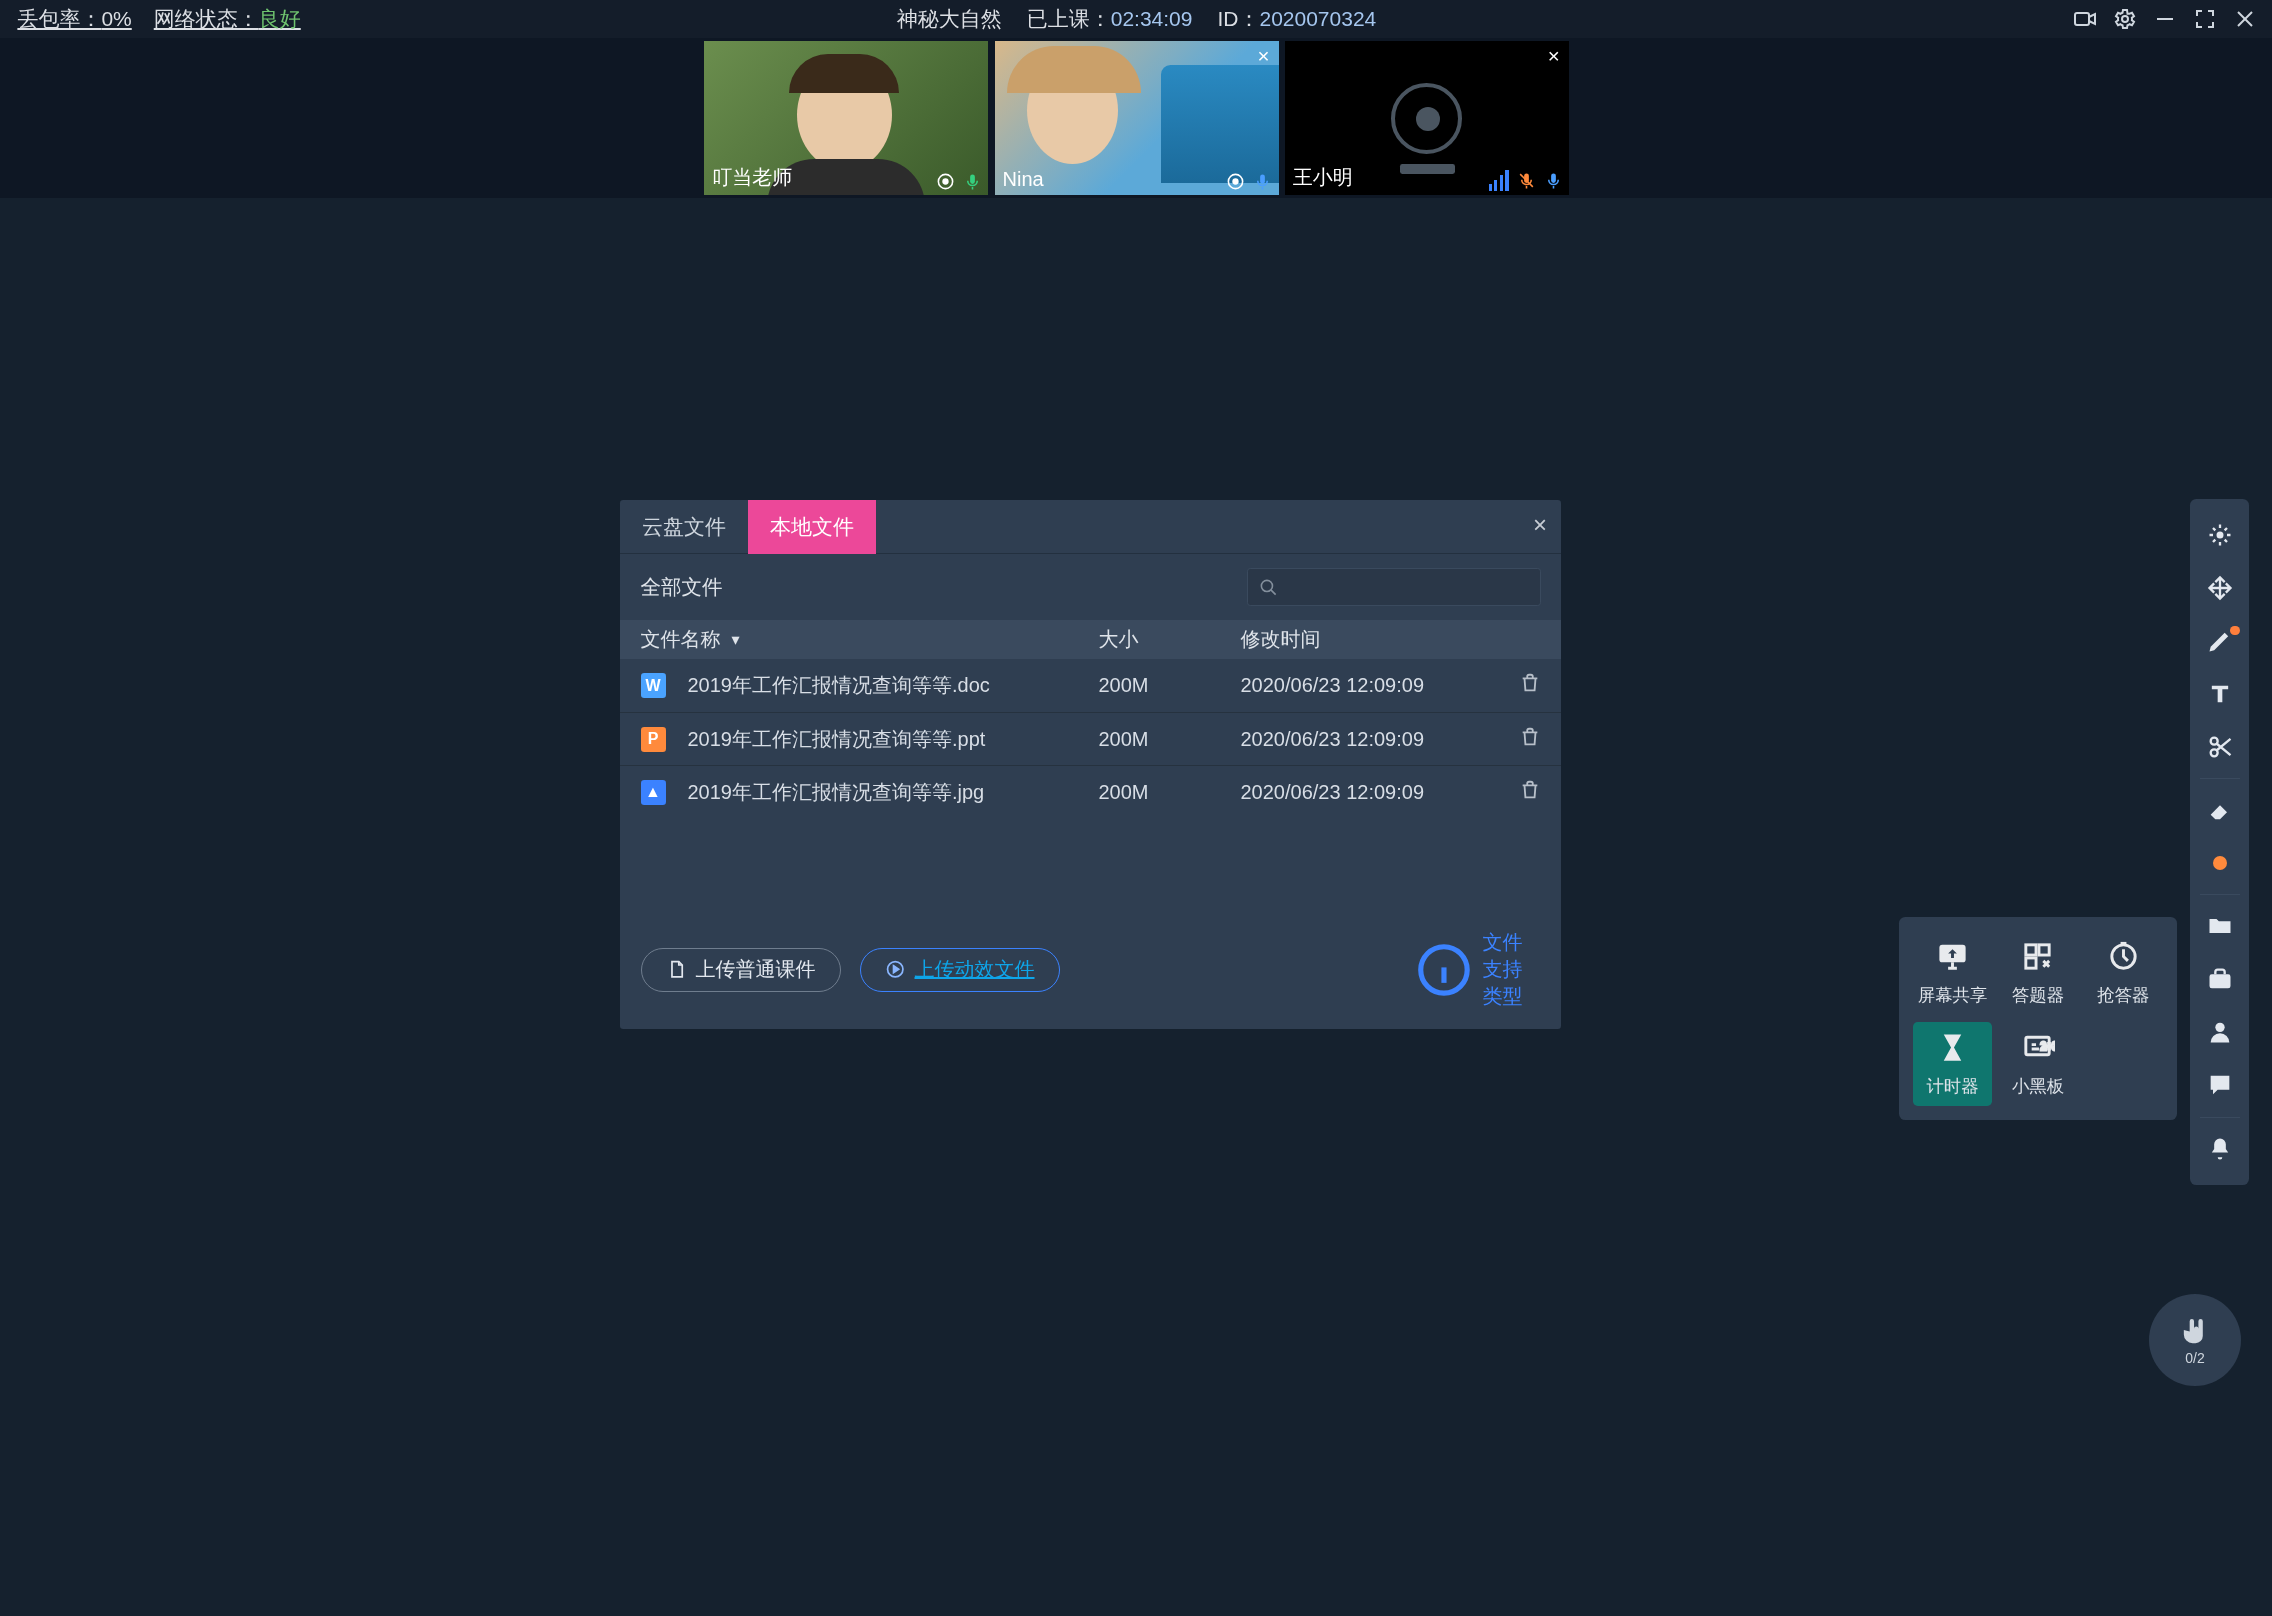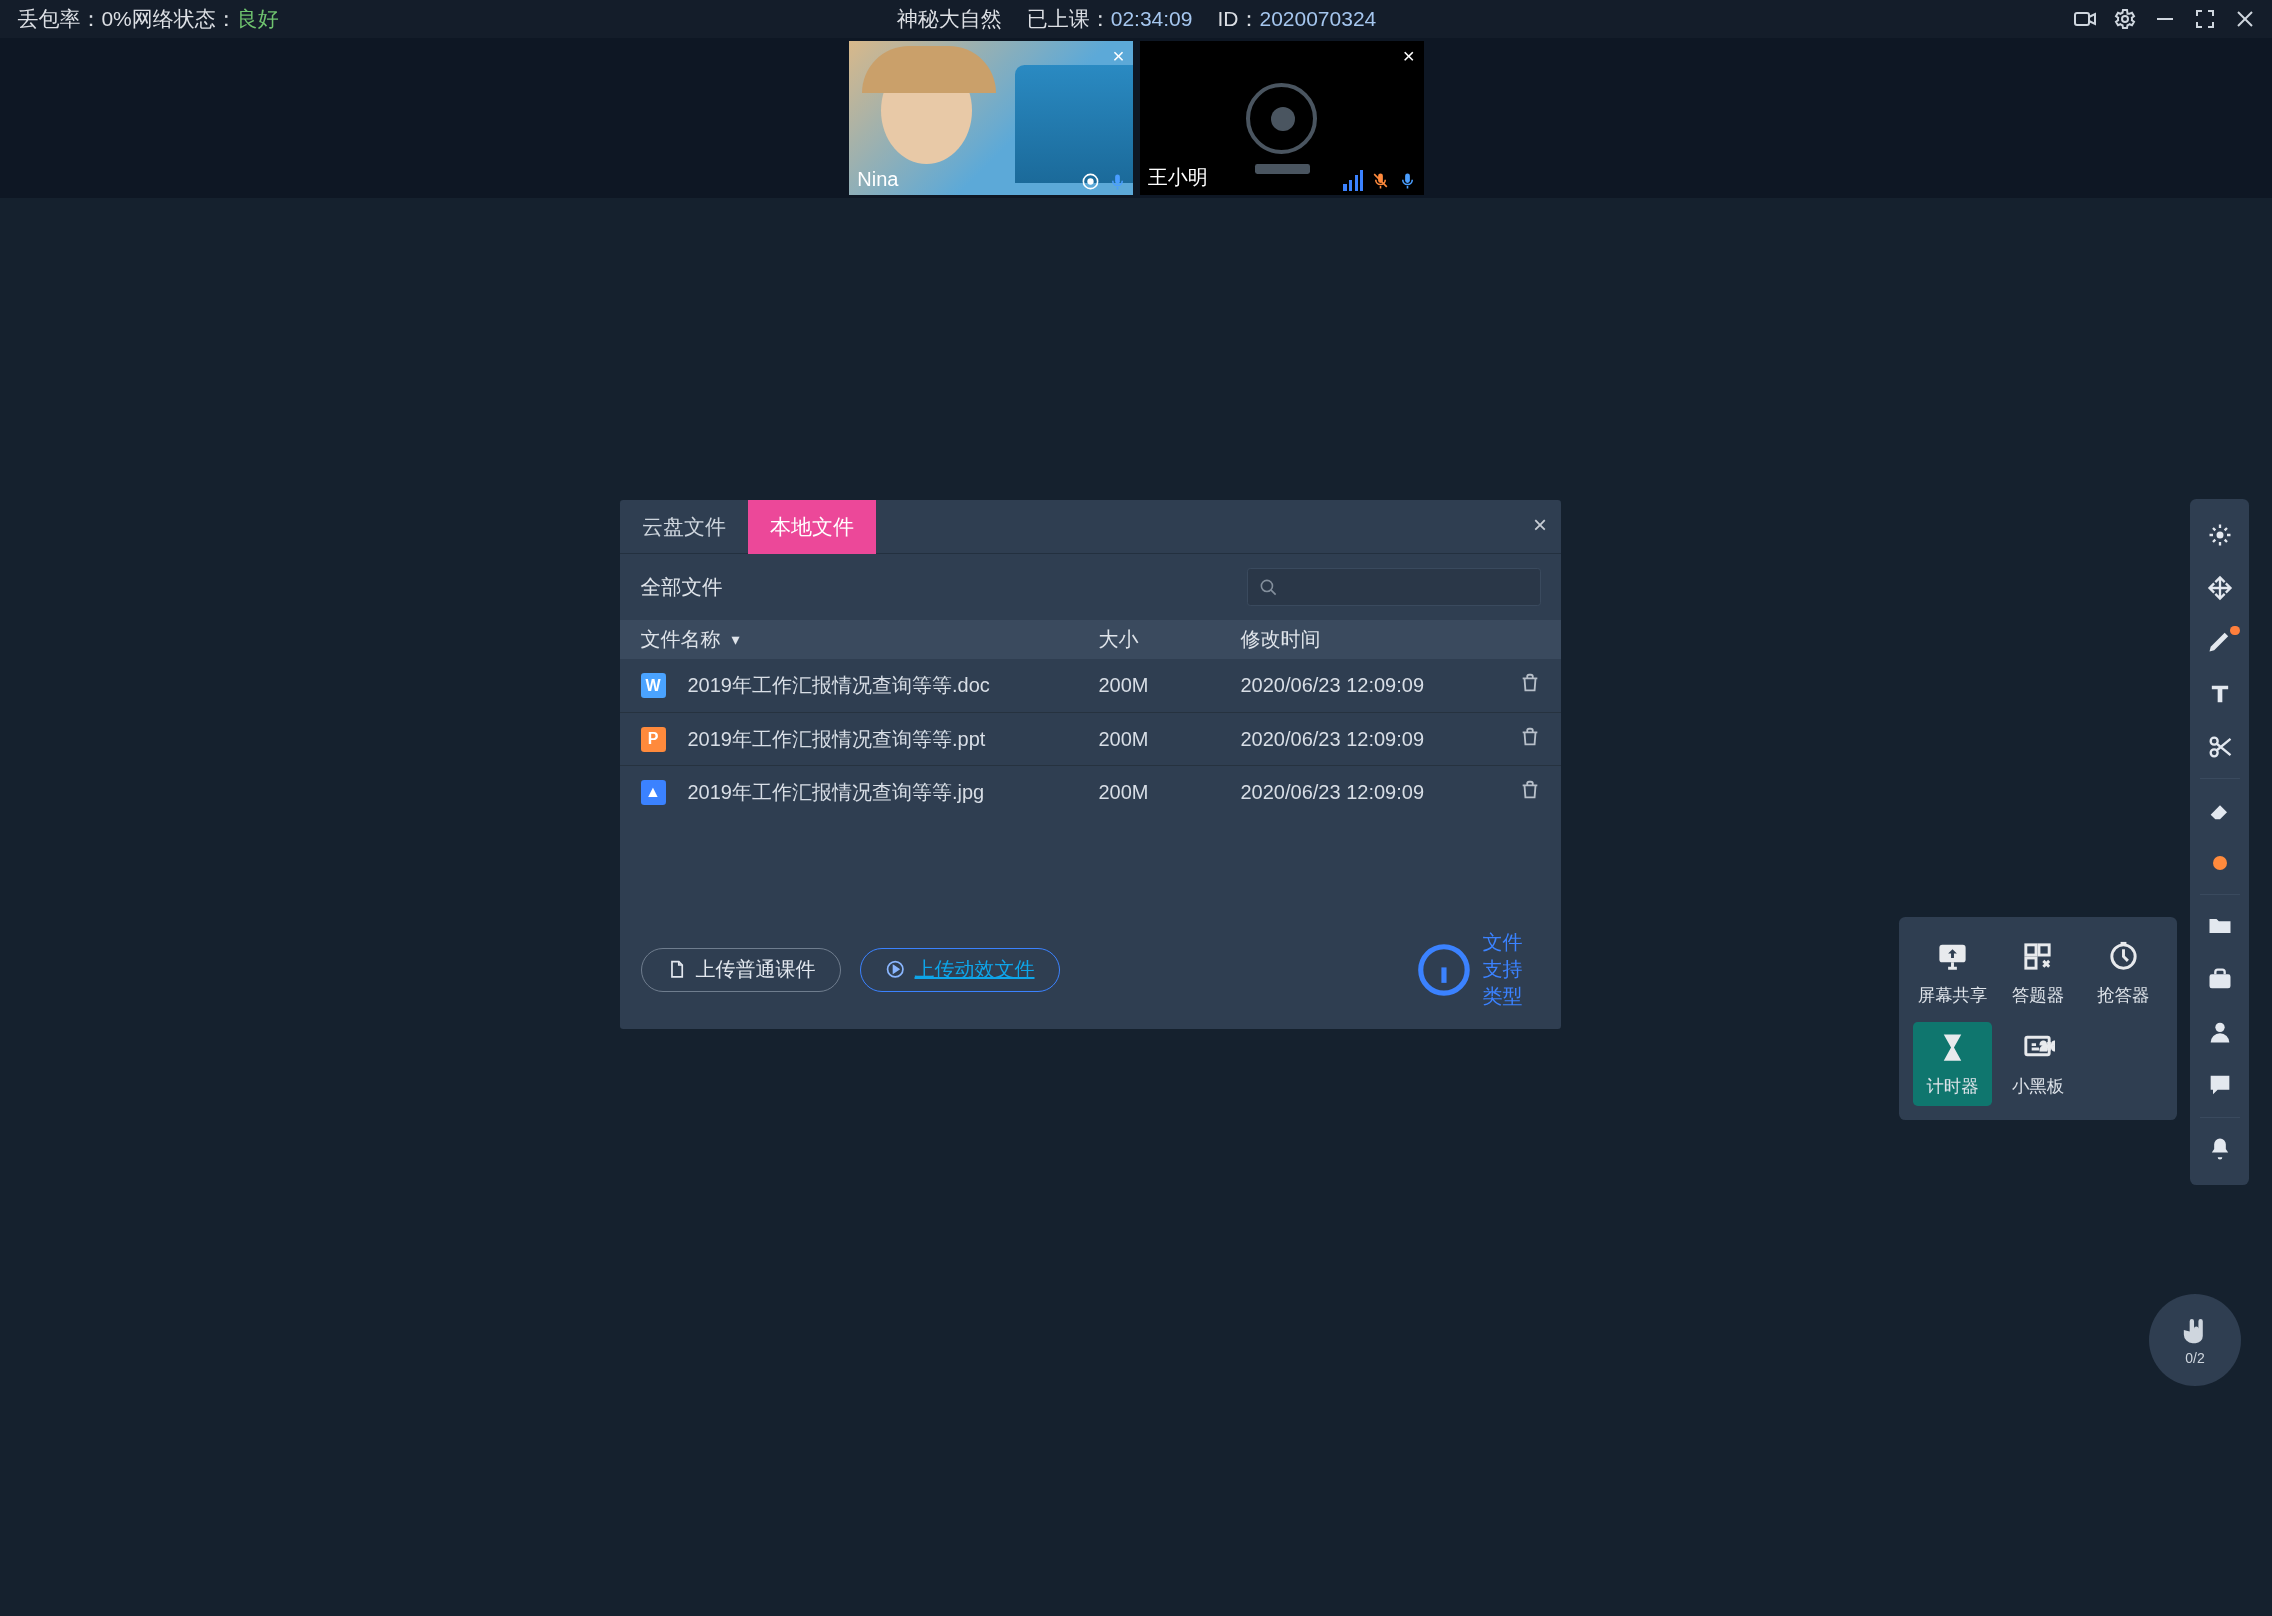--- a/index.html
+++ b/index.html
@@ -17,21 +17,21 @@
   .topbar {
     height: 38px;
     background: #141d2a;
     display: flex;
     align-items: center;
     padding: 0 17.4px;
     font-size: 21px;
     color: #dcdfe4;
     position: relative;
   }
-  .topbar .left { display: flex; align-items: flex-start; }
+  .topbar .left { display: flex; gap: 22px; align-items: flex-start; text-decoration: underline; }
   .topbar .center {
     position: absolute;
     left: 50%;
     transform: translateX(-50%);
     display: flex;
     gap: 25px;
     align-items: center;
   }
   .topbar .right {
     position: absolute;
@@ -326,20 +326,38 @@
     <span class="iconbtn">
       <svg viewBox="0 0 24 24" stroke="#cfd6de" stroke-width="2">
           <line x1="5" y1="5" x2="19" y2="19"></line>
           <line x1="19" y1="5" x2="5" y2="19"></line>
         </svg>
     </span>
   </div>
 </div>
 
 <div class="videorow">
+  <div class="tile">
+    <div class="face">
+      <div class="head" style="width:95px;height:110px;left:93px;top:19px;"></div>
+      <div style="position:absolute;width:158px;height:63px;background:#2c2c2c;border-radius:47px 47px 0 0;left:63px;top:118px;"></div>
+      <div style="position:absolute;width:110px;height:39px;background:#3a2a1a;border-radius:55px 55px 0 0;left:85px;top:12.6px;"></div>
+    </div>
+    <div class="name">叮当老师</div>
+    <div class="indic">
+      <svg class="speakerdot" viewBox="0 0 24 24">
+          <circle cx="12" cy="12" r="9" fill="none" stroke="#fff" stroke-width="2"></circle>
+          <circle cx="12" cy="12" r="4" fill="#fff"></circle>
+        </svg>
+      <svg viewBox="0 0 24 24" fill="#35d07f">
+          <rect x="9" y="3" width="6" height="12" rx="3"></rect>
+          <path d="M6 11a6 6 0 0 0 12 0M12 19v3" stroke="#35d07f" stroke-width="2" fill="none"></path>
+        </svg>
+    </div>
+  </div>
 
   <div class="tile b">
     <div class="face">
       <div class="head" style="width:91px;height:107px;left:32px;top:16px;"></div>
       <div style="position:absolute;width:134px;height:47px;background:#caa06a;border-radius:63px 63px 0 0;left:12.6px;top:4.7px;"></div>
       <div style="position:absolute;width:118px;height:118px;background:linear-gradient(#2a8ac2,#1b6a9a);right:0;top:24px;border-radius:9.5px 0 0 0;"></div>
     </div>
     <div class="close">×</div>
     <div class="name">Nina</div>
     <div class="indic">

